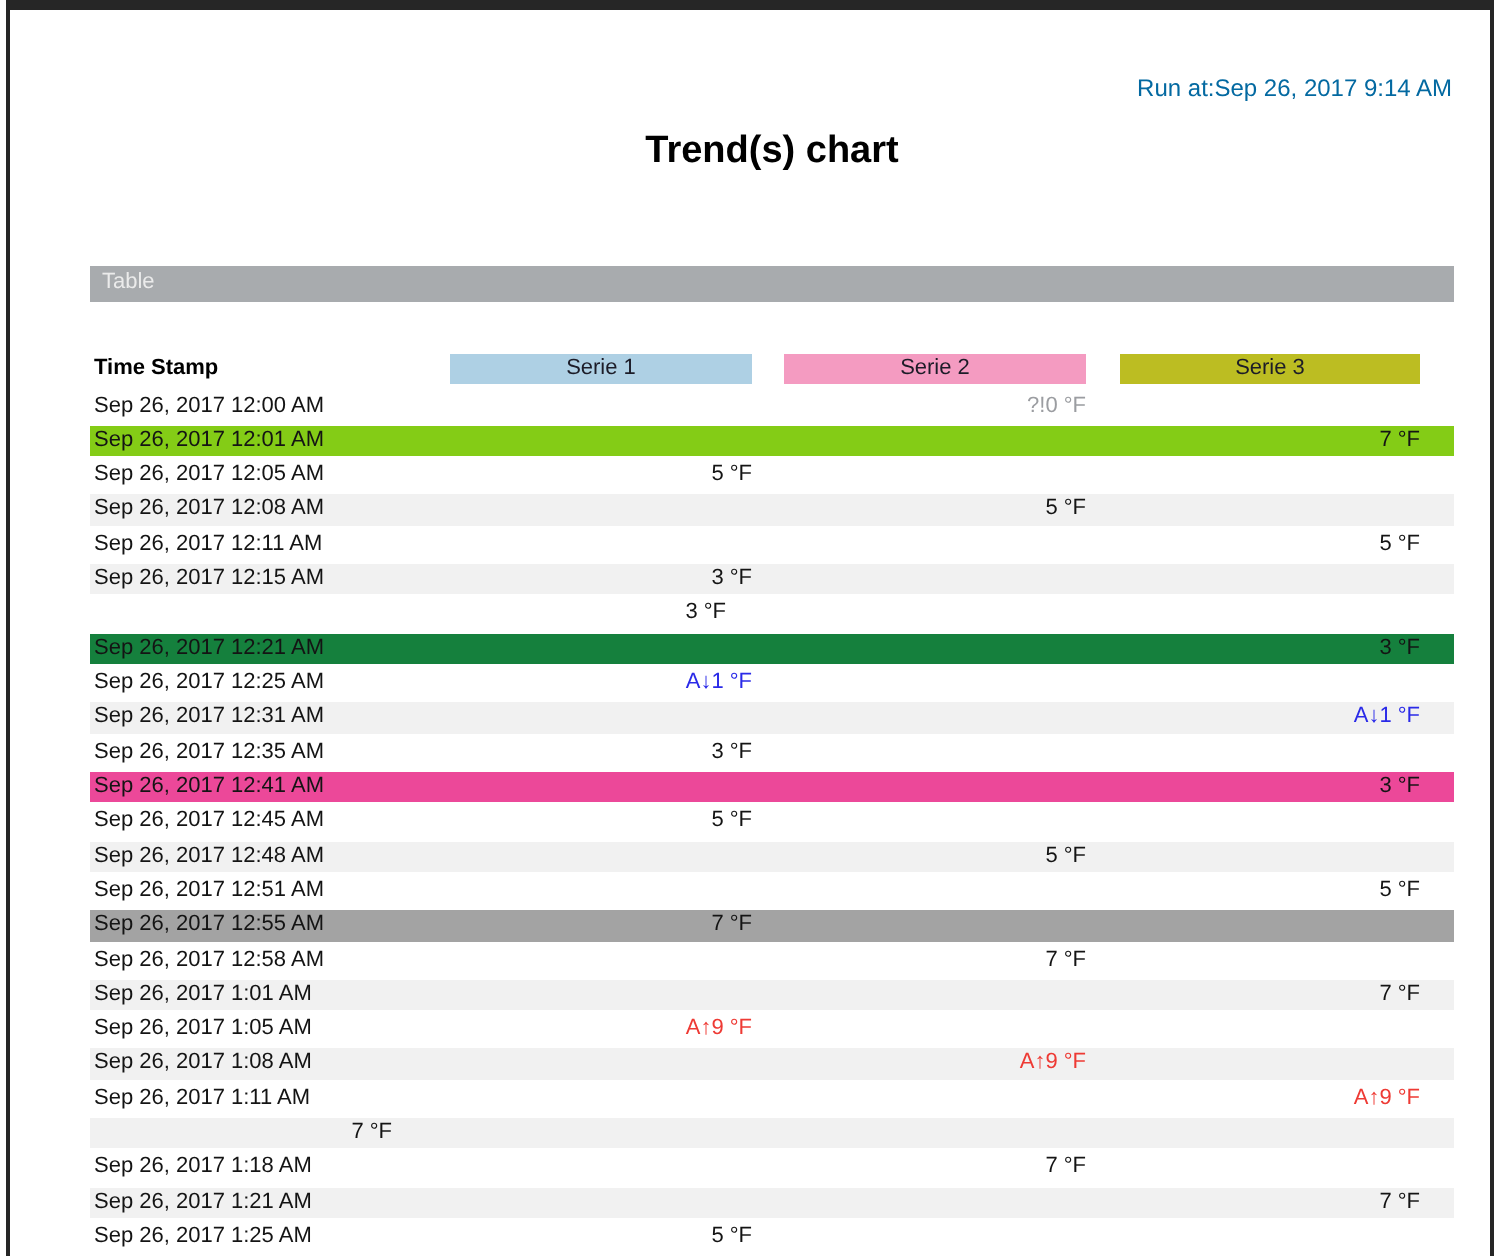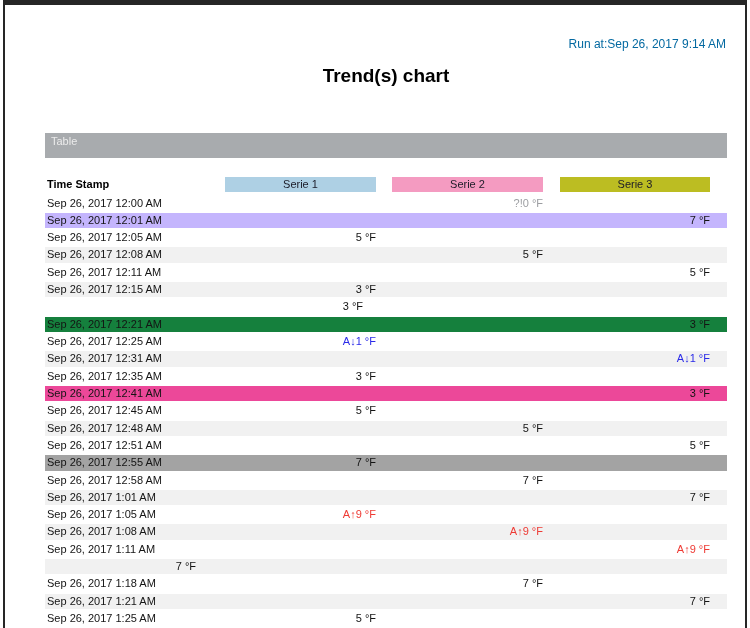--- a/index.html
+++ b/index.html
@@ -16,21 +16,21 @@
   }
   .run-at {
     position:absolute; top:37px; right:24px;
     font-size:12px; color:#0369a1; white-space:nowrap;
   }
   .title {
     position:absolute; top:65px; left:45px; width:682px; margin:0;
     text-align:center; font-size:19px; font-weight:bold; color:#000000;
   }
   .section-bar {
-    position:absolute; top:133px; left:45px; width:682px; height:25px;
+    position:absolute; top:133px; left:45px; width:682px; height:18px;
     background:#a8abae; box-sizing:border-box; padding-left:6px;
     font-size:11px; line-height:17px; color:#ebebeb;
   }
   .thead {
     position:absolute; top:177px; left:45px; width:682px; height:17px;
     display:flex; align-items:flex-start;
   }
   .h-time {
     width:180px; box-sizing:border-box; padding-left:2px;
     font-size:11px; font-weight:bold; color:#000000; line-height:15px;
@@ -93,21 +93,21 @@
   <div class="row">
     <div class="c-time">Sep 26, 2017 12:00 AM</div>
     <div class="c-val w-s1" style="color: rgb(20, 20, 20);"></div>
     <div class="w-g1"></div>
     <div class="c-val w-s2" style="color: rgb(155, 157, 161);">?!0 °F</div>
     <div class="w-g2"></div>
     <div class="c-val w-s3" style="color: rgb(20, 20, 20);"></div>
     <div class="w-tr"></div>
   </div>
 
-  <div class="row alt" style="background-color: #c4b5fd; align-items: center;">
+  <div class="row alt" style="background-color: #84cc16; align-items: center;">
     <div class="c-time">Sep 26, 2017 12:01 AM</div>
     <div class="c-val w-s1" style="color: rgb(20, 20, 20);"></div>
     <div class="w-g1"></div>
     <div class="c-val w-s2" style="color: rgb(20, 20, 20);"></div>
     <div class="w-g2"></div>
     <div class="c-val w-s3" style="color: rgb(20, 20, 20);">7 °F</div>
     <div class="w-tr"></div>
   </div>
 
   <div class="row">

